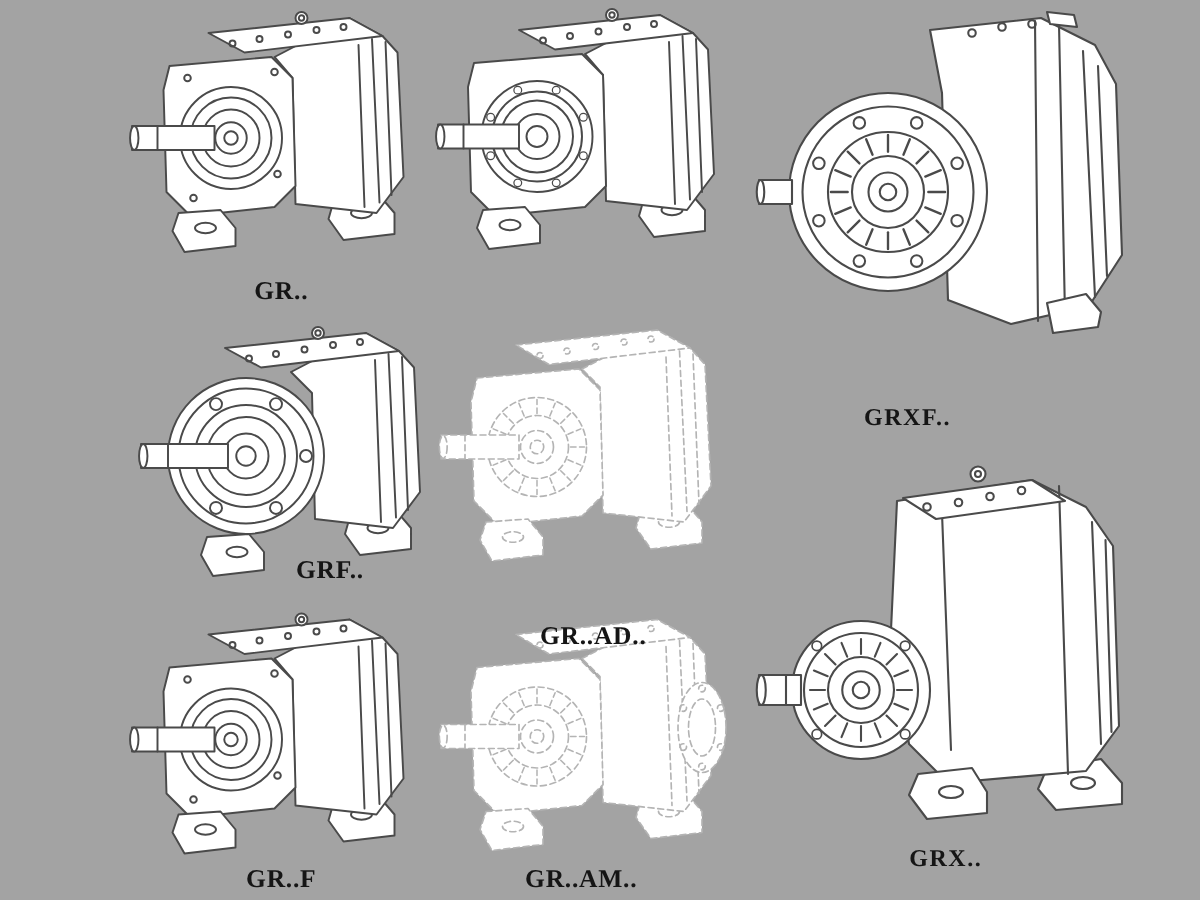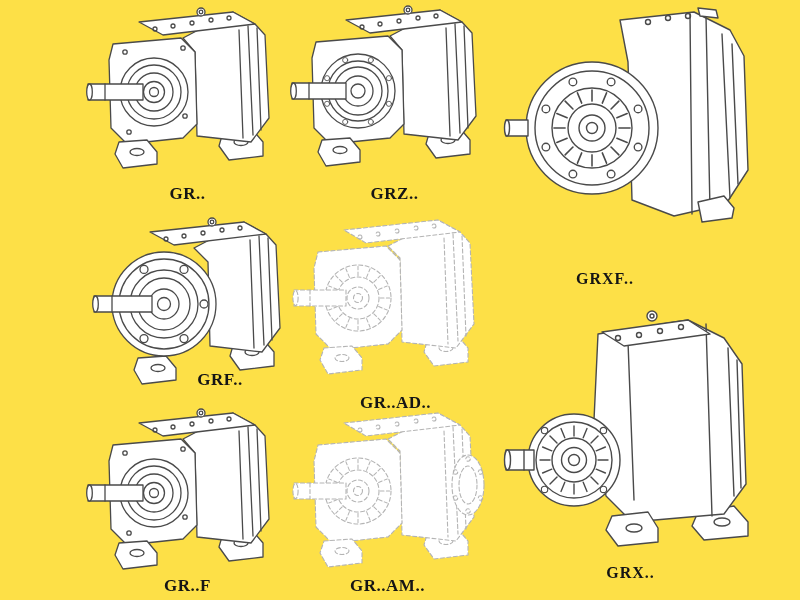--- a/index.html
+++ b/index.html
@@ -1,19 +1,19 @@
 <!DOCTYPE html>
 <html><head>
 <meta charset="utf-8">
 <style>
   html,body{margin:0;padding:0;background:#e8e8e8;}
   .page{
     position:relative;
     width:800px;height:600px;
-    background:#fde047;
+    background:#a3a3a3;
     overflow:hidden;
     font-family:"Liberation Serif", serif;
   }
   .drawings{position:absolute;left:0;top:0;}
   .fig-label{
     position:absolute;
     font-weight:bold;
     font-size:17px;
     letter-spacing:.5px;
     color:#151515;
@@ -280,21 +280,20 @@
           <circle cx="188.5" cy="93" r="2.2"></circle>
       </g>
     </g>
 
     <g transform="translate(500,302)" stroke="#4a4a4a" stroke-width="1.4" fill="none" stroke-linejoin="round" stroke-linecap="round">
       <use href="#unit-grx"></use>
     </g>
   </svg>
 
   <div class="fig-label" style="left:85px;  top:184px; width:205px;">GR..</div>
-  <div class="fig-label" style="left:292px; top:184px; width:205px;">GRZ..</div>
   <div class="fig-label lg" style="left:500px; top:270px; width:210px;">GRXF..</div>
   <div class="fig-label" style="left:115px; top:370px; width:210px;">GRF..</div>
-  <div class="fig-label" style="left:298px; top:393px; width:195px;">GR..AD..</div>
+  <div class="fig-label" style="left:298px; top:414px; width:195px;">GR..AD..</div>
   <div class="fig-label" style="left:85px;  top:576px; width:205px;">GR..F</div>
   <div class="fig-label" style="left:290px; top:576px; width:195px;">GR..AM..</div>
   <div class="fig-label lg" style="left:528px; top:564px; width:205px;">GRX..</div>
 
 </div>
 
 </body></html>

